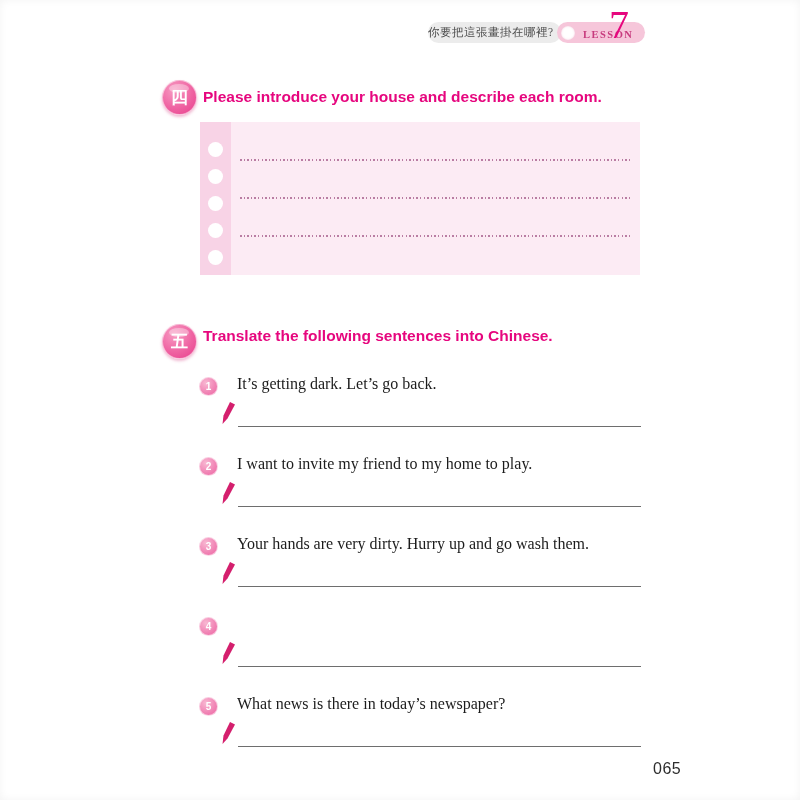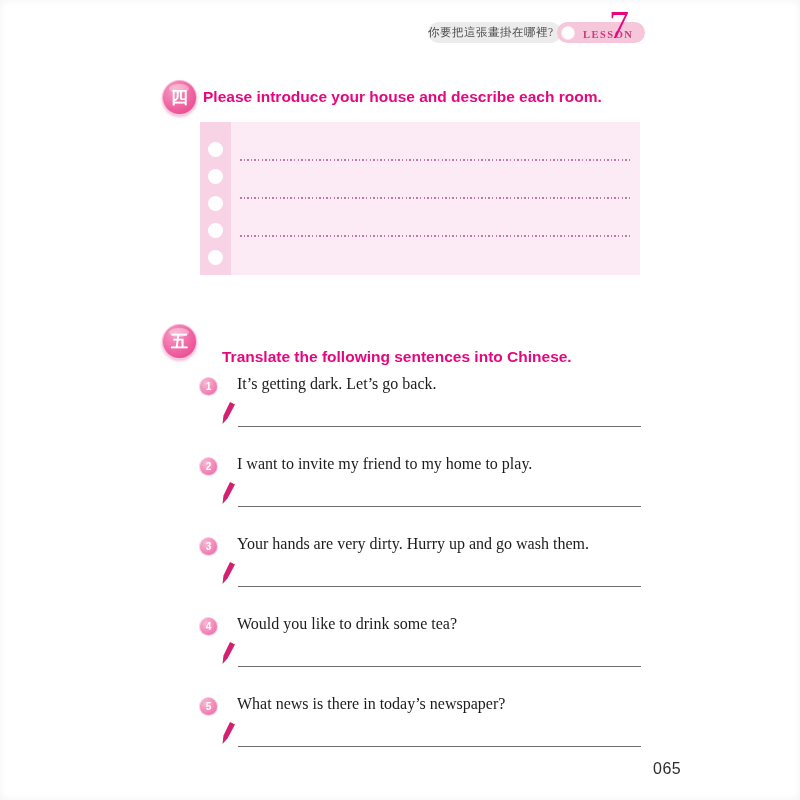--- a/index.html
+++ b/index.html
@@ -45,21 +45,21 @@
     content:"";position:absolute;left:6px;top:3px;width:20px;height:9px;border-radius:50%;
     background:rgba(255,255,255,.35);
   }
   .sec-title{
     position:absolute;font-size:15.5px;font-weight:bold;color:#e6067e;
     font-family:"Liberation Sans",sans-serif;white-space:nowrap;
   }
   #sec4-badge{left:162px;top:80px;}
   #sec4-title{left:203px;top:88px;}
   #sec5-badge{left:162px;top:324px;}
-  #sec5-title{left:203px;top:348px;margin-left:19px;}
+  #sec5-title{left:203px;top:327px;}
   
   .note-box{
     position:absolute;left:200px;top:122px;width:440px;height:153px;
     background:#fcebf4;
   }
   .note-strip{
     position:absolute;left:0;top:0;width:31px;height:153px;background:#f8d3e6;
   }
   .hole{
     position:absolute;left:8px;width:15px;height:15px;border-radius:50%;background:#ffffff;
@@ -148,21 +148,20 @@
     <span class="num-badge">3</span>
     <span class="sentence">Your hands are very dirty. Hurry up and go wash them.</span>
     <svg class="pencil" viewBox="0 0 15 25">
       <path d="M9 1 L14 3.5 L6.5 17.5 L1.5 23 L2.5 14.5 Z" fill="#d41f6d"></path>
     </svg>
     <div class="answer-line"></div>
   </div>
 
   <div class="t-item" style="top:614px">
     <span class="num-badge">4</span>
-    <span class="sentence">Would you like to drink some tea?</span>
     <svg class="pencil" viewBox="0 0 15 25">
       <path d="M9 1 L14 3.5 L6.5 17.5 L1.5 23 L2.5 14.5 Z" fill="#d41f6d"></path>
     </svg>
     <div class="answer-line"></div>
   </div>
 
   <div class="t-item" style="top:694px">
     <span class="num-badge">5</span>
     <span class="sentence">What news is there in today’s newspaper?</span>
     <svg class="pencil" viewBox="0 0 15 25">

